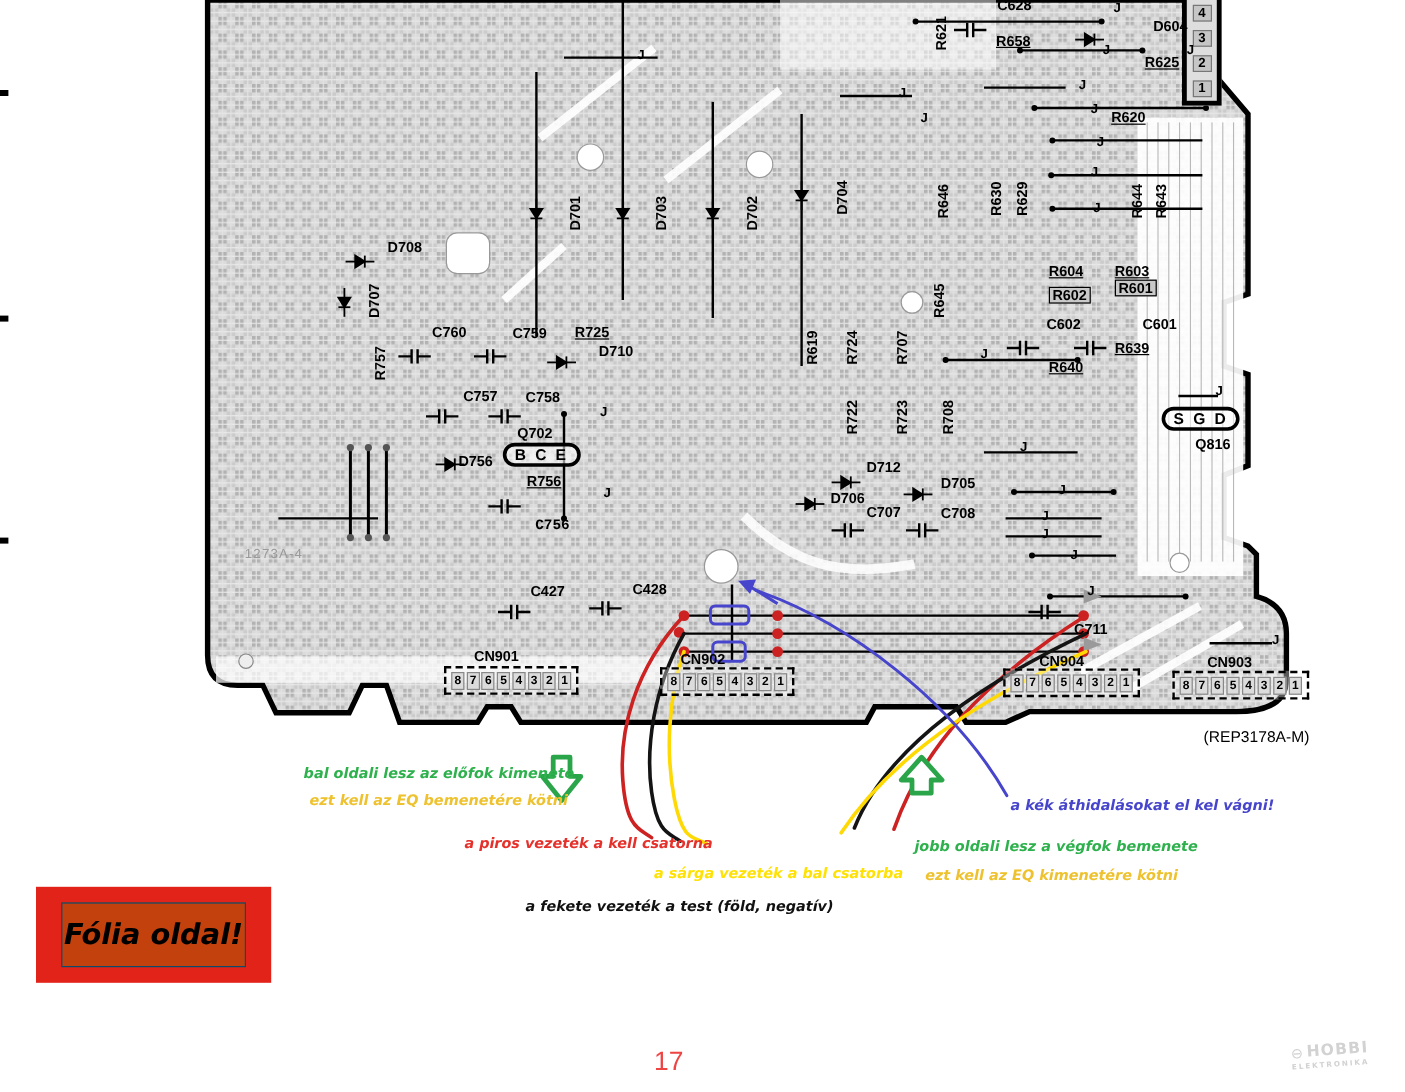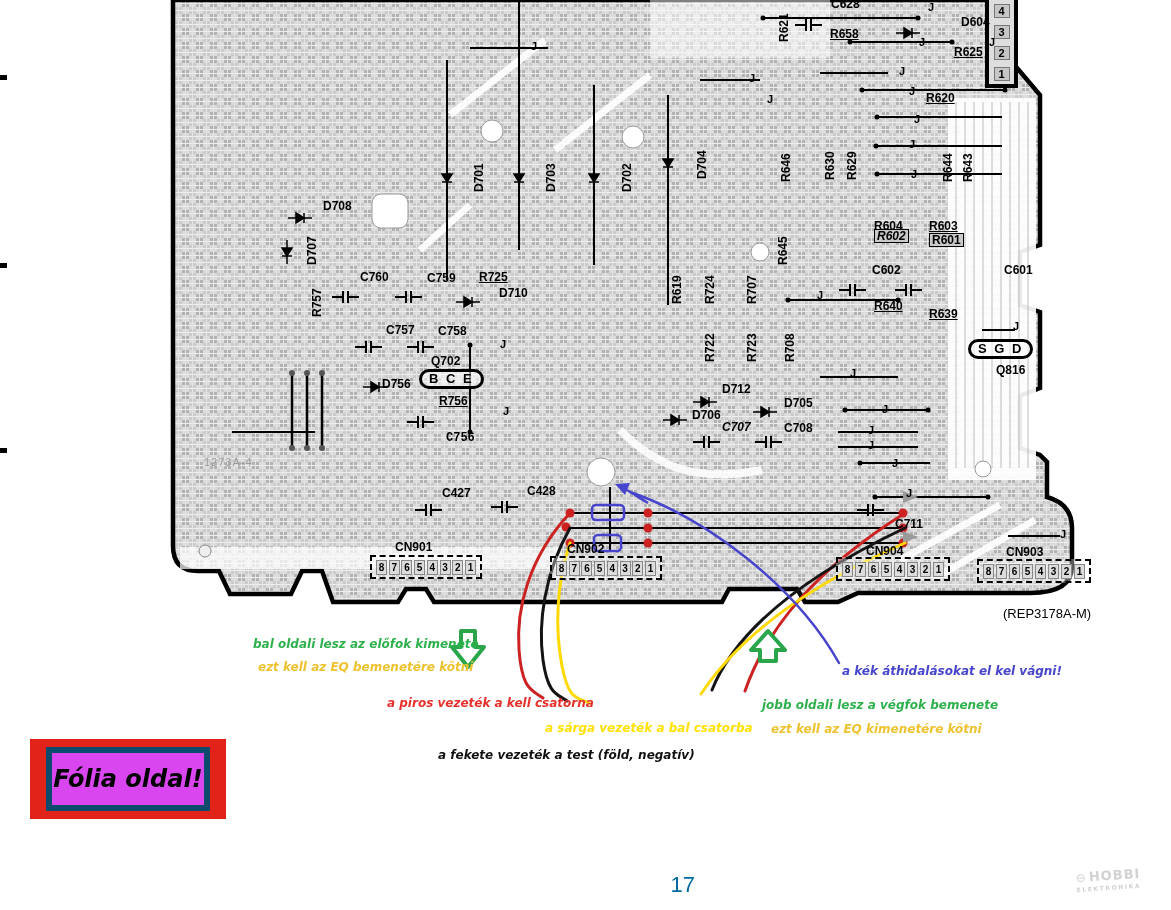--- a/index.html
+++ b/index.html
@@ -28,25 +28,25 @@
          display:flex;flex-direction:column;justify-content:space-around;align-items:center;
          background:#dedede;}
   .tpin{font:700 11px "Liberation Sans",sans-serif;background:#c6c6c6;border:1px solid #777;
         width:14px;text-align:center;color:#000;}
   
   .ann{position:absolute;font:700 12px "DejaVu Sans",sans-serif;font-style:italic;
        white-space:nowrap;}
   
   #stamp{position:absolute;left:30px;top:739px;width:196px;height:80px;
          background:var(--stamp-red,#e2231a);display:flex;align-items:center;justify-content:center;}
-  #stamp-inner{background:#d946ef;width:152px;height:52px;display:flex;align-items:center;
-               justify-content:center;border:6px solid #0c4a6e;}
+  #stamp-inner{background:#c2410c;width:152px;height:52px;display:flex;align-items:center;
+               justify-content:center;border:1px solid #0c4a6e;}
   #stamp-inner span{font:700 24px "DejaVu Sans",sans-serif;font-style:italic;color:#000;}
-  #pageno{position:absolute;left:545px;top:872px;width:150px;text-align:right;
-          font:400 22px "Liberation Sans",sans-serif;color:#0369a1;}
+  #pageno{position:absolute;left:545px;top:872px;width:150px;text-align:left;
+          font:400 22px "Liberation Sans",sans-serif;color:#ef4444;}
   #logo{position:absolute;left:1076px;top:868px;transform:rotate(-4deg);color:#d2d2d2;
         text-align:center;line-height:10px;user-select:none;}
   .logo-row{display:flex;align-items:center;gap:3px;justify-content:center;}
   .logo-circle{font-size:12px;}
   .logo-top{font:800 13px "DejaVu Sans",sans-serif;letter-spacing:1px;}
   .logo-bottom{font:700 6px "DejaVu Sans",sans-serif;letter-spacing:1.6px;display:block;margin-top:1px;}
 </style>
 </head>
 <body>
 
@@ -256,26 +256,26 @@
       <span class="clabel v" style="left: 810px; top: 180px;">R629</span>
       <span class="clabel v" style="left: 744px; top: 182px;">R646</span>
       <span class="clabel v" style="left: 906px; top: 182px;">R644</span>
       <span class="clabel v" style="left: 926px; top: 182px;">R643</span>
       <span class="clabel v" style="left: 660px; top: 179px;">D704</span>
       <span class="clabel v" style="left: 437px; top: 192px;">D701</span>
       <span class="clabel v" style="left: 509px; top: 192px;">D703</span>
       <span class="clabel v" style="left: 585px; top: 192px;">D702</span>
       <span class="clabel u" style="left: 838px; top: 220px;">R604</span>
       <span class="clabel u" style="left: 893px; top: 220px;">R603</span>
-      <span class="clabel boxed" style="left: 838px; top: 229px; font-style: italic;">R602</span>
+      <span class="clabel boxed" style="left: 838px; top: 239px;">R602</span>
       <span class="clabel boxed" style="left: 893px; top: 233px;">R601</span>
       <span class="clabel" style="left: 836px; top: 264px;">C602</span>
-      <span class="clabel" style="left: 924px; top: 264px; padding-left: 44px;">C601</span>
+      <span class="clabel" style="left: 872px; top: 264px; padding-left: 44px;">C601</span>
       <span class="clabel u" style="left: 838px; top: 300px;">R640</span>
-      <span class="clabel u" style="left: 893px; top: 308px;">R639</span>
+      <span class="clabel u" style="left: 893px; top: 284px;">R639</span>
       <span class="clabel" style="left: 287px; top: 200px;">D708</span>
       <span class="clabel v" style="left: 270px; top: 265px;">D707</span>
       <span class="clabel v" style="left: 275px; top: 317px;">R757</span>
       <span class="clabel" style="left: 324px; top: 271px;">C760</span>
       <span class="clabel" style="left: 391px; top: 272px;">C759</span>
       <span class="clabel u" style="left: 443px; top: 271px;">R725</span>
       <span class="clabel" style="left: 463px; top: 287px; text-align: right;">D710</span>
       <span class="clabel" style="left: 350px; top: 324px;">C757</span>
       <span class="clabel" style="left: 402px; top: 325px;">C758</span>
       <span class="clabel" style="left: 395px; top: 355px;">Q702</span>
@@ -285,21 +285,21 @@
       <span class="clabel" style="left: 410px; top: 432px; font-family: Liberation Mono, monospace;">C756</span>
       <span class="clabel v" style="left: 635px; top: 304px;">R619</span>
       <span class="clabel v" style="left: 668px; top: 304px;">R724</span>
       <span class="clabel v" style="left: 710px; top: 304px;">R707</span>
       <span class="clabel v" style="left: 741px; top: 265px;">R645</span>
       <span class="clabel v" style="left: 668px; top: 362px;">R722</span>
       <span class="clabel v" style="left: 710px; top: 362px;">R723</span>
       <span class="clabel v" style="left: 748px; top: 362px;">R708</span>
       <span class="clabel" style="left: 686px; top: 383px; text-align: center;">D712</span>
       <span class="clabel" style="left: 656px; top: 409px;">D706</span>
-      <span class="clabel" style="left: 686px; top: 421px; font-style: italic;">C707</span>
+      <span class="clabel" style="left: 686px; top: 421px;">C707</span>
       <span class="clabel" style="left: 748px; top: 397px;">D705</span>
       <span class="clabel" style="left: 748px; top: 422px;">C708</span>
       <span class="clabel oval" style="left: 932px; top: 339px;">S G D</span>
       <span class="clabel" style="left: 960px; top: 364px;">Q816</span>
       <span class="clabel" style="left: 406px; top: 487px;">C427</span>
       <span class="clabel" style="left: 491px; top: 485px;">C428</span>
       <span class="clabel" style="left: 859px; top: 518px;">C711</span>
       <span class="clabel faint" style="left: 168px; top: 456px;">1273A-4</span>
       <span class="clabel j" style="left: 892px; top: 1px;">J</span>
       <span class="clabel j" style="left: 883px; top: 36px;">J</span>

